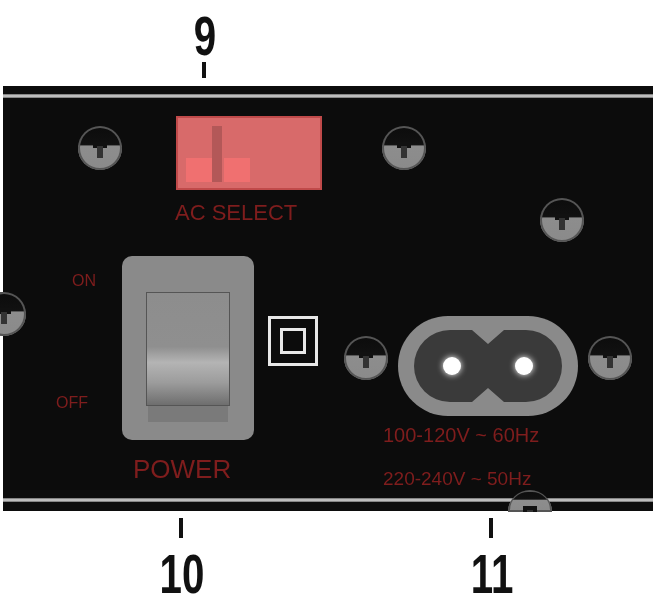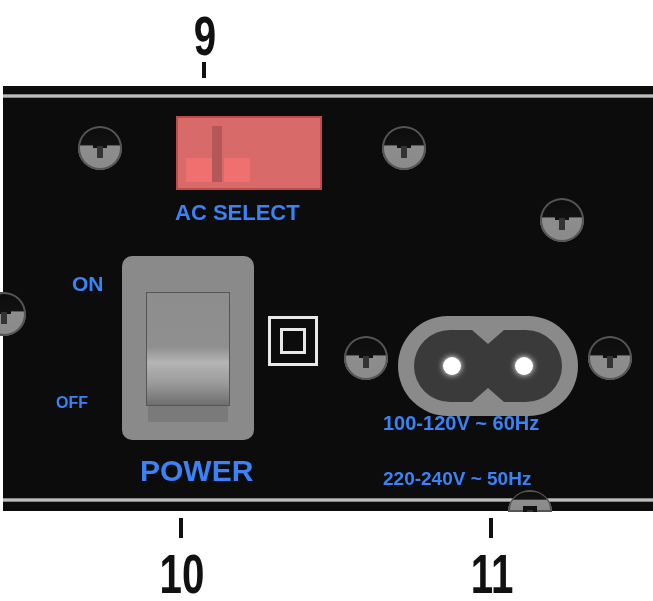--- a/index.html
+++ b/index.html
@@ -4,21 +4,21 @@
 <style>
   html, body { margin:0; padding:0; background:#ffffff; }
   body { width:653px; height:601px; position:relative; overflow:hidden; font-family:"Liberation Sans", sans-serif; }
   .callout-num { position:absolute; font-family:"Liberation Sans", sans-serif; font-weight:bold; color:#111; font-size:56px; line-height:1; transform:scaleX(0.72); transform-origin:center top; text-align:center; }
   .callout-line { position:absolute; width:4px; background:#111; }
   .panel { position:absolute; left:3px; top:86px; width:650px; height:425px; background:#0c0c0c; }
   .rail { position:absolute; left:0; width:100%; height:4px; background:linear-gradient(#6a6a6a,#d8d8d8 50%,#6a6a6a); }
   .screw { position:absolute; width:44px; height:44px; border-radius:50%; background:linear-gradient(#0c0c0c 0%, #111 42%, #8d8d8d 46%, #8a8a8a 100%); box-shadow: inset 0 0 0 2px #555; overflow:hidden; }
   .screw::before { content:""; position:absolute; left:15px; top:16px; width:14px; height:6px; background:#111; }
   .screw::after { content:""; position:absolute; left:19px; top:20px; width:6px; height:12px; background:#333; }
-  .label { position:absolute; color:#3b82f6; font-weight:bold; font-family:"Liberation Sans", sans-serif; white-space:nowrap; }
+  .label { position:absolute; color:#7f1d1d; font-weight:normal; font-family:"Liberation Sans", sans-serif; white-space:nowrap; }
   .ac-select { position:absolute; left:178px; top:118px; width:142px; height:70px; background:#d86a6a; box-shadow:0 0 0 2px #c04a4a; }
   .ac-slot { position:absolute; bottom:6px; width:26px; background:#f07070; }
   .switch-bezel { position:absolute; left:122px; top:256px; width:132px; height:184px; background:#8a8a8a; border-radius:10px; }
   .rocker { position:absolute; left:24px; top:36px; width:82px; height:112px; border:1px solid #555; background:linear-gradient(#8d8d8d 0%, #8f8f8f 48%, #b4b4b4 62%, #9c9c9c 80%, #6e6e6e 100%); }
   .rocker-base { position:absolute; left:26px; top:150px; width:80px; height:16px; background:#7a7a7a; }
   .double-insul { position:absolute; left:268px; top:316px; width:50px; height:50px; border:3px solid #e8e8e8; box-sizing:border-box; }
   .double-insul-inner { position:absolute; left:9px; top:9px; width:26px; height:26px; border:3px solid #e8e8e8; box-sizing:border-box; }
   .iec-outer { position:absolute; left:398px; top:316px; width:180px; height:100px; background:#8a8a8a; border-radius:50px; }
   .iec-inner { position:absolute; left:16px; top:14px; width:148px; height:72px; }
   .pin { position:absolute; width:18px; height:18px; border-radius:50%; background:#fff; box-shadow:0 0 6px #fff; }
@@ -42,39 +42,39 @@
 <div class="screw" style="left:588px; top:336px;"></div>
 <div class="screw" style="left:508px; top:490px; height:22px; border-radius:22px 22px 0 0;"></div>
 
 <div class="ac-select">
   <div class="ac-slot" style="left:8px; height:24px;"></div>
   <div style="position:absolute; left:34px; top:8px; width:10px; height:56px; background:#b35858;"></div>
   <div class="ac-slot" style="left:46px; height:24px;"></div>
 </div>
 <div class="label" style="left:175px; top:200px; font-size:22px;">AC SELECT</div>
 
-<div class="label" style="left:72px; top:272px; font-size:21px;">ON</div>
+<div class="label" style="left:72px; top:272px; font-size:16px;">ON</div>
 <div class="label" style="left:56px; top:394px; font-size:16px;">OFF</div>
 <div class="switch-bezel">
   <div class="rocker"></div>
   <div class="rocker-base"></div>
 </div>
-<div class="label" style="left:140px; top:454px; font-size:30px;">POWER</div>
+<div class="label" style="left:133px; top:454px; font-size:26px;">POWER</div>
 
 <div class="double-insul">
   <div class="double-insul-inner"></div>
 </div>
 
 <div class="iec-outer">
   <svg class="iec-inner" viewBox="0 0 148 72">
     <path d="M36,0 L58,0 L74,14 L90,0 L112,0 A36,36 0 0 1 112,72 L90,72 L74,58 L58,72 L36,72 A36,36 0 0 1 36,0 Z" fill="#3a3a3a"></path>
   </svg>
   <div class="pin" style="left:45px; top:41px;"></div>
   <div class="pin" style="left:117px; top:41px;"></div>
 </div>
-<div class="label" style="left:383px; top:412px; font-size:20px;">100-120V ~ 60Hz</div>
+<div class="label" style="left:383px; top:424px; font-size:20px;">100-120V ~ 60Hz</div>
 <div class="label" style="left:383px; top:468px; font-size:19px;">220-240V ~ 50Hz</div>
 
 <div class="callout-line" style="left:179px; top:518px; height:20px;"></div>
 <div class="callout-num" style="left:150px; top:546px; width:64px;">10</div>
 
 <div class="callout-line" style="left:489px; top:518px; height:20px;"></div>
 <div class="callout-num" style="left:460px; top:546px; width:64px;">11</div>
 
 </body></html>

